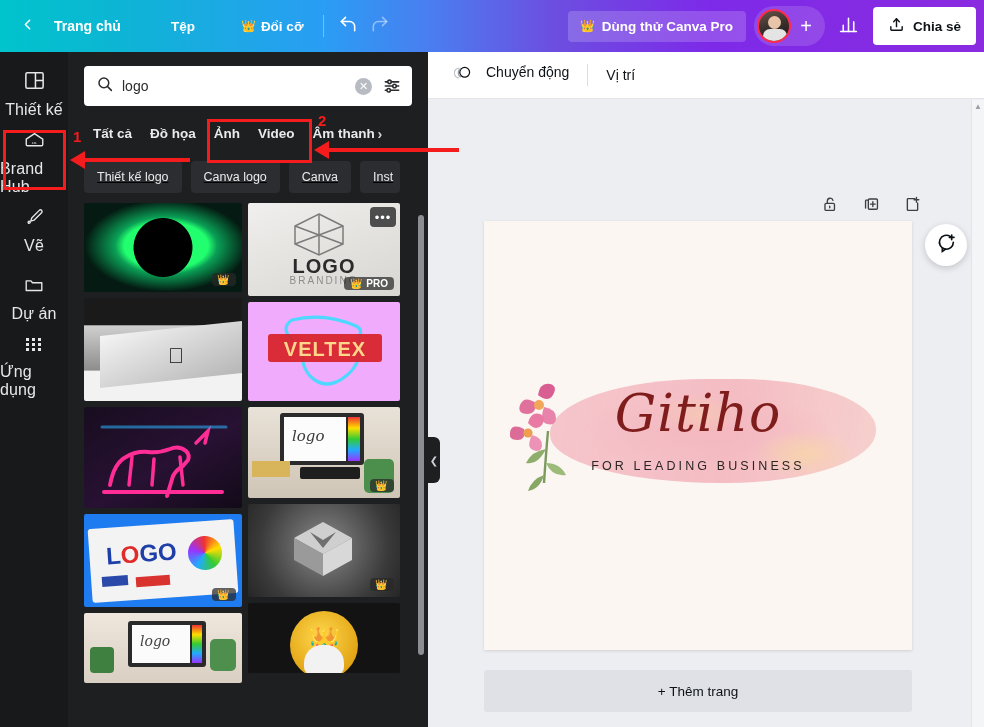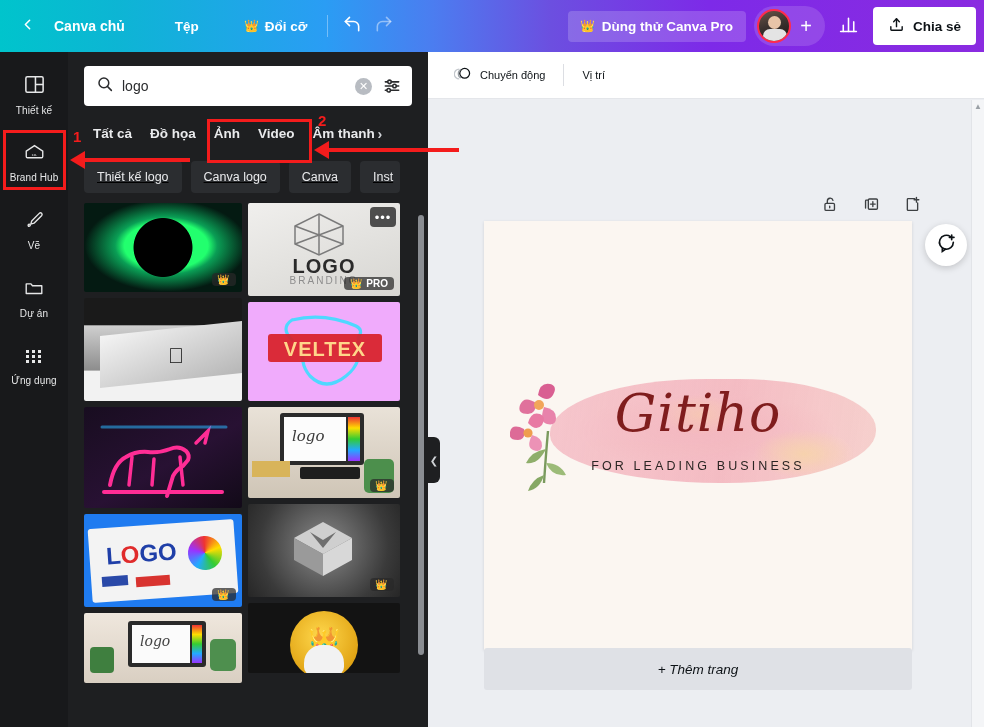--- a/index.html
+++ b/index.html
@@ -72,21 +72,21 @@
   .rail {
     position: absolute; left: 0; top: 52px; width: 68px; height: 675px;
     background: #18191b; display: flex; flex-direction: column; align-items: center;
     padding-top: 8px;
   }
   .rail-item {
     width: 68px; height: 68px; display: flex; flex-direction: column;
     align-items: center; justify-content: center; gap: 5px;
     color: #e6e7e8; cursor: pointer;
   }
-  .rail-item .lbl { font-size: 10px; letter-spacing: .1px; }
+  .rail-item .lbl { font-size: 16px; letter-spacing: .1px; }
   .rail-item.active { background: #252627; }
 
   
   .panel {
     position: absolute; left: 68px; top: 52px; width: 360px; height: 675px;
     background: #1e1f21; overflow: hidden;
   }
   .search-wrap { padding: 14px 16px 8px 16px; }
   .search-box {
     height: 40px; background: #fff; border-radius: 4px; display: flex; align-items: center;
@@ -143,21 +143,21 @@
   
   .editor {
     position: absolute; left: 428px; top: 52px; width: 556px; height: 675px;
     background: #eceef2;
   }
   .ed-toolbar {
     height: 47px; background: #fff; display: flex; align-items: center;
     padding-left: 14px; gap: 0; border-bottom: 1px solid #e4e6ea;
   }
   .ed-tool {
-    display: flex; align-items: center; gap: 7px; font-size: 11px; color: #0d1216;
+    display: flex; gap: 13px; font-size: 14px; color: #0d1216;
     padding: 7px 12px; border-radius: 4px; cursor: pointer;
   }
   .ed-div { width: 1px; height: 22px; background: #dcdee3; margin: 0 6px; }
   .page-tools {
     position: absolute; right: 62px; top: 143px; display: flex; gap: 22px;
     color: #3d4043;
   }
   .page-tools .pt { cursor: pointer; }
   .canvas-page {
     position: absolute; left: 56px; top: 169px; width: 428px; height: 429px;
@@ -179,23 +179,23 @@
   .script {
     position: absolute; left: 0; top: 0; width: 428px; text-align: center;
     font-family: "DejaVu Serif", serif; font-style: italic; font-size: 52px;
     color: #7f1d1d; line-height: 1; padding-top: 14px; letter-spacing: 1px;
   }
   .tagline {
     position: absolute; left: 0; top: 86px; width: 428px; text-align: center;
     font-size: 12.5px; letter-spacing: 3.1px; color: #2b2523; font-weight: normal;
   }
   .add-page {
-    position: absolute; left: 56px; top: 596px; width: 428px; height: 42px;
+    position: absolute; left: 56px; top: 618px; width: 428px; height: 42px;
     background: #dfe1e6; border-radius: 3px; display: flex; align-items: center;
-    justify-content: center; font-size: 13.5px; color: #0d1216; cursor: pointer; font-style: italic;
+    justify-content: center; font-size: 13.5px; color: #0d1216; cursor: pointer;
   }
   .comment-fab {
     position: absolute; right: 17px; top: 172px; width: 42px; height: 42px;
     border-radius: 50%; background: #fff; box-shadow: 0 2px 7px rgba(0,0,0,.18);
     display: flex; align-items: center; justify-content: center; cursor: pointer;
   }
   .right-scroll {
     position: absolute; right: 0; top: 48px; width: 13px; height: 627px;
     background: #f4f5f7; border-left: 1px solid #e2e4e8; cursor: pointer;
   }
@@ -220,21 +220,21 @@
   <div class="topbar">
     <div class="tb-left">
       <div class="tb-back">
         <span>
           <svg width="17" height="17" viewBox="0 0 24 24" fill="none" stroke="#fff" stroke-width="2.2" stroke-linecap="round" stroke-linejoin="round">
               <polyline points="15 18 9 12 15 6"></polyline>
             </svg>
         </span>
       </div>
       <div class="tb-item tb-home">
-        <span>Canva chủ</span>
+        <span>Trang chủ</span>
       </div>
       <div class="tb-item">
         <span>Tệp</span>
       </div>
       <div class="tb-item" style="margin-left:22px;">
         <span class="crown">👑</span>
         <span>Đổi cỡ</span>
       </div>
       <div class="tb-sep"></div>
       <div class="tb-icobtn">

